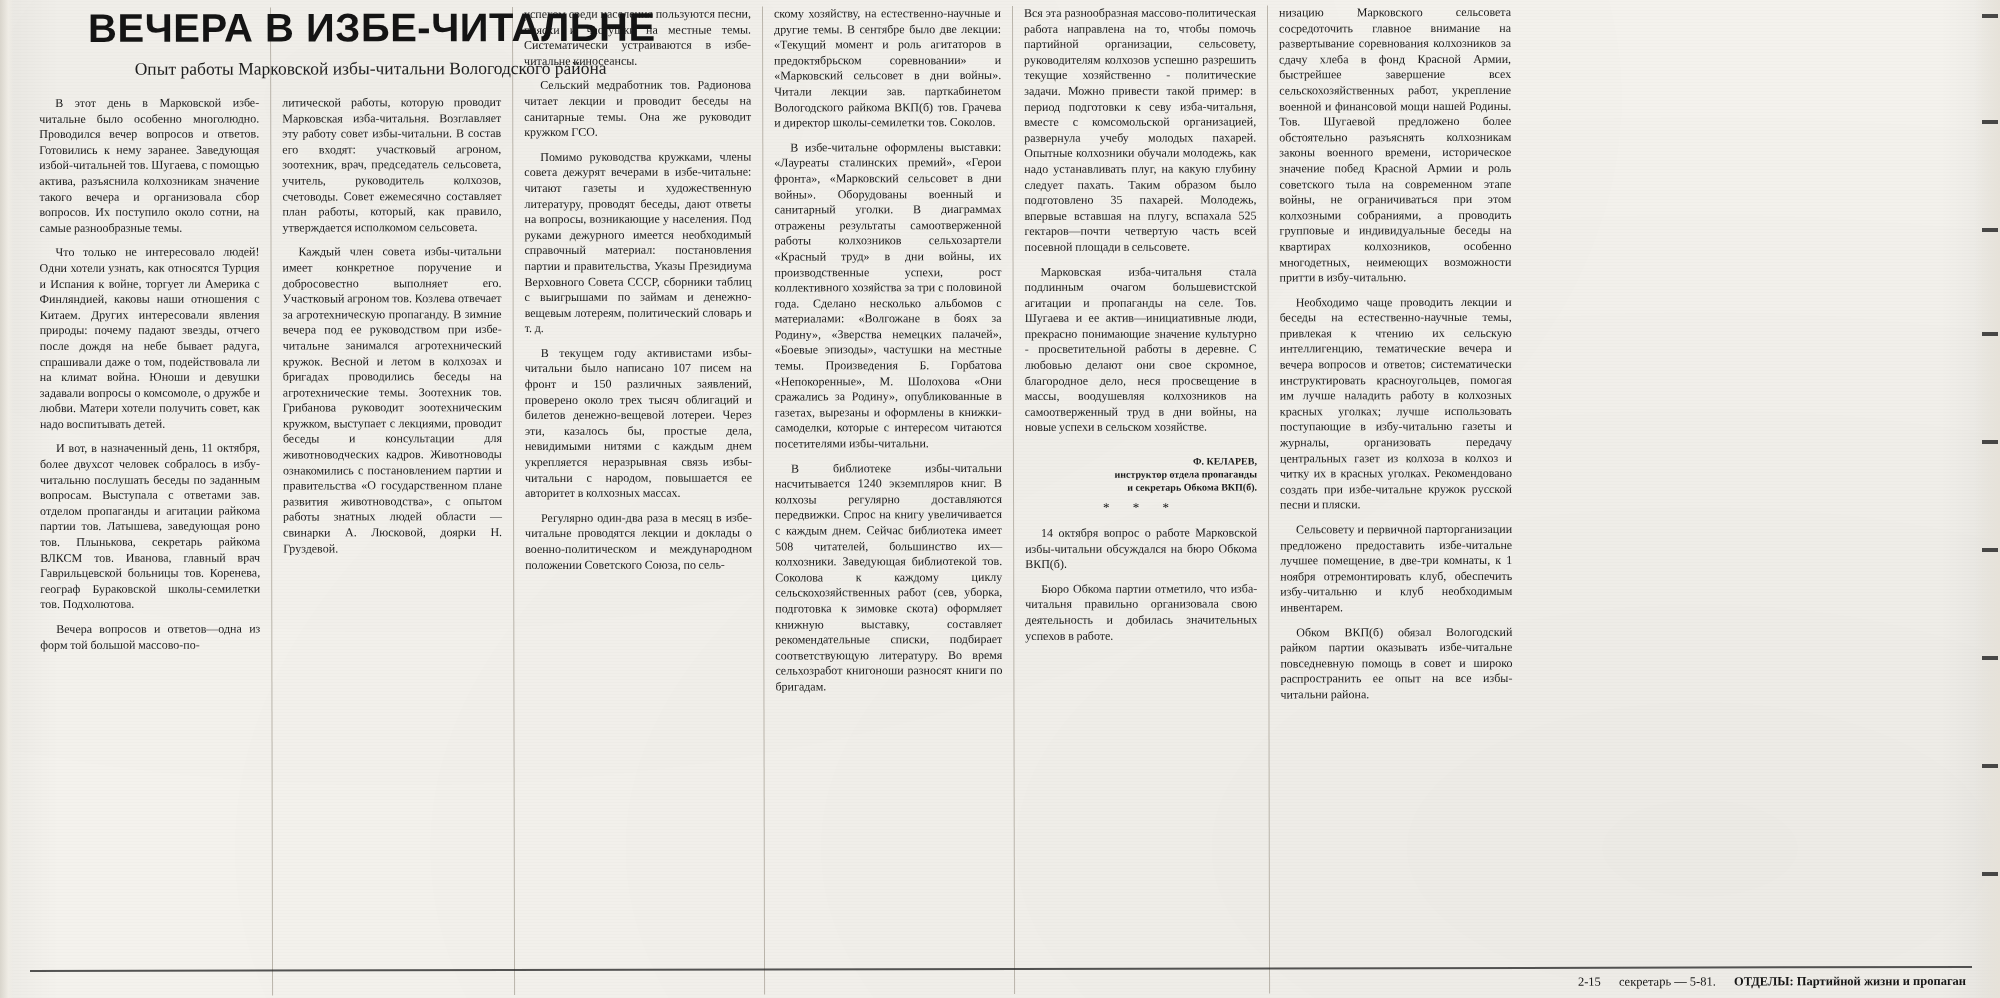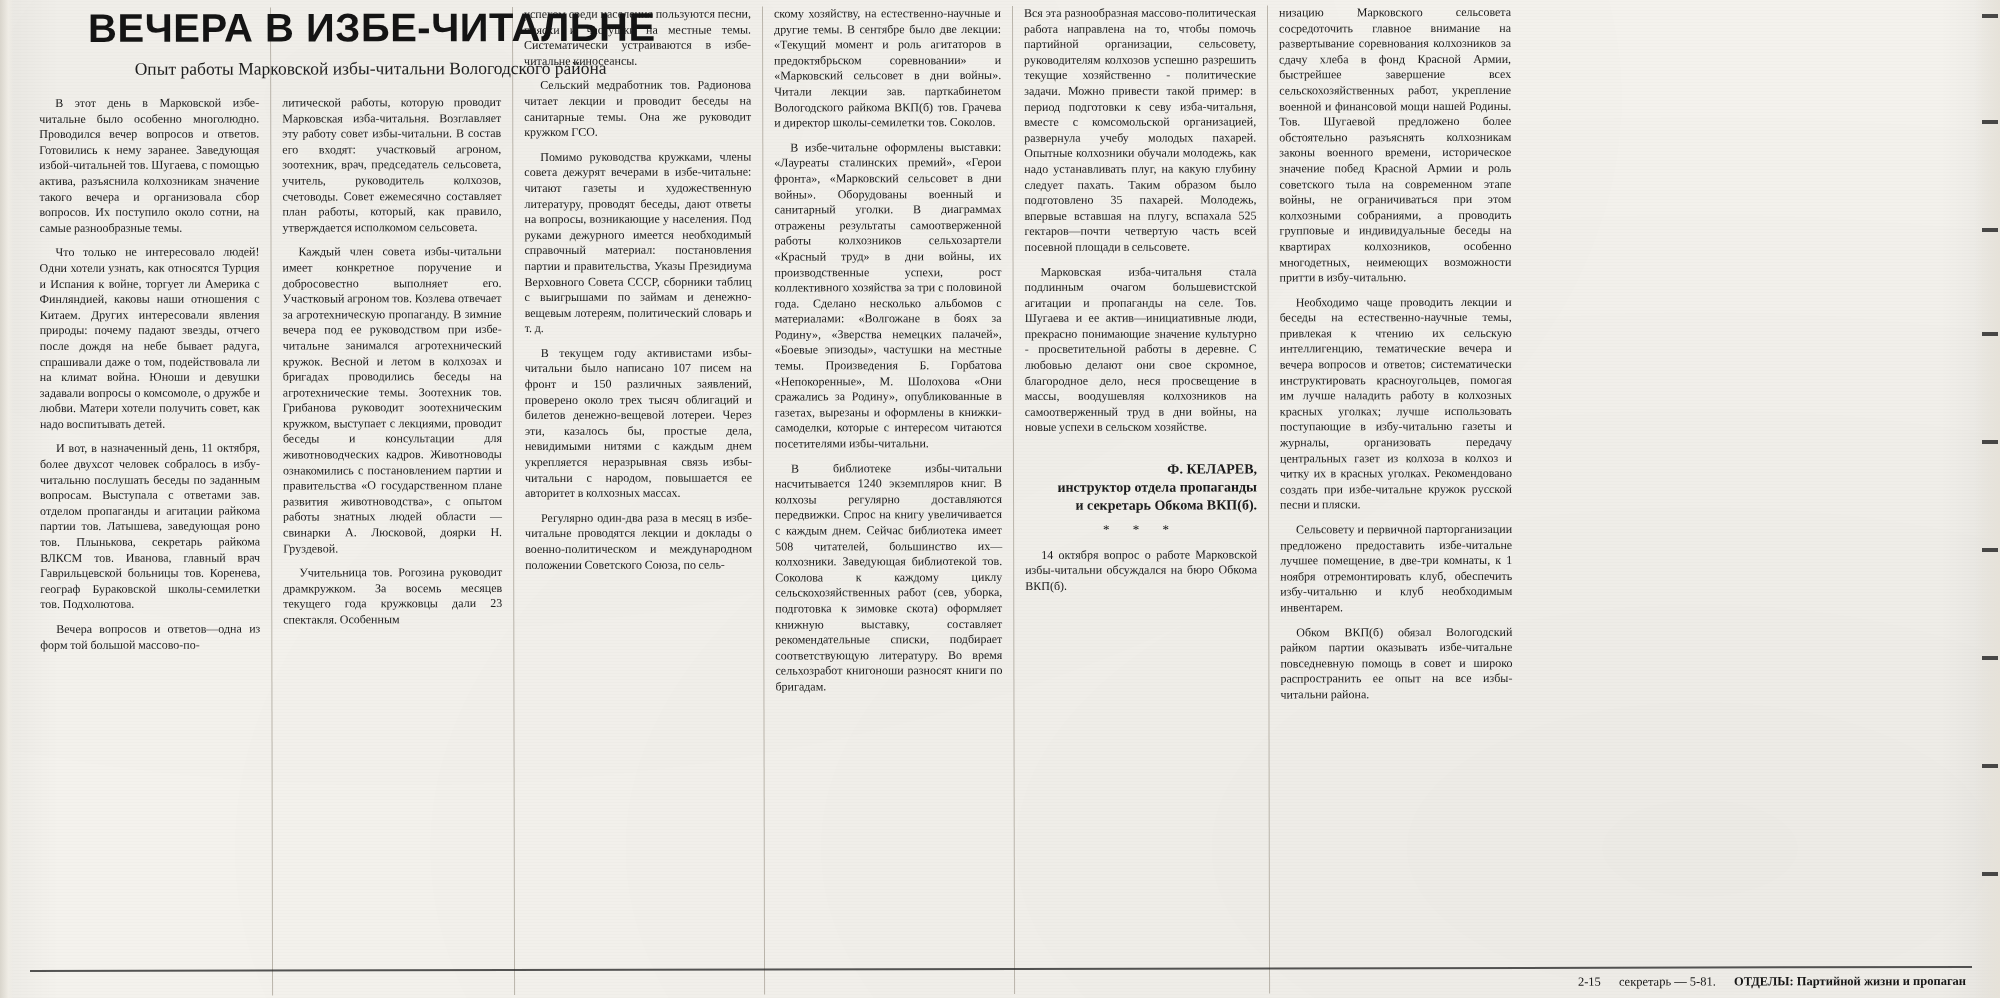--- a/index.html
+++ b/index.html
@@ -127,23 +127,23 @@
     text-indent: 16px;
     -webkit-hyphens: auto;
     hyphens: auto;
     word-spacing: -0.3px;
     color: #1a1a1a;
   }
   p.par.nofirst { text-indent: 0; }
 
   .sig {
     text-align: right;
-    font-size: 14px;
+    font-size: 10px;
     line-height: 1.3;
-    margin: 25px 0 2px 0;
+    margin: 19px 0 2px 0;
     font-weight: bold;
   }
   .sig .role {
     font-weight: bold;
   }
   .stars {
     text-align: center;
     letter-spacing: 10px;
     font-size: 13px;
     margin: 6px 0 10px 0;
@@ -210,21 +210,20 @@
           <p class="par">Что только не интересовало людей! Одни хотели узнать, как относятся Турция и Испания к войне, торгует ли Америка с Финляндией, каковы наши отношения с Китаем. Других интересовали явления природы: почему падают звезды, отчего после дождя на небе бывает радуга, спрашивали даже о том, подействовала ли на климат война. Юноши и девушки задавали вопросы о комсомоле, о дружбе и любви. Матери хотели получить совет, как надо воспитывать детей.</p>
           <p class="par">И вот, в назначенный день, 11 октября, более двухсот человек собралось в избу-читальню послушать беседы по заданным вопросам. Выступала с ответами зав. отделом пропаганды и агитации райкома партии тов. Латышева, заведующая роно тов. Плынькова, секретарь райкома ВЛКСМ тов. Иванова, главный врач Гаврильцевской больницы тов. Коренева, географ Бураковской школы-семилетки тов. Подхолютова.</p>
           <p class="par">Вечера вопросов и ответов—одна из форм той большой массово-по-</p>
         </div>
       </div>
 
       <div class="col c2">
         <div class="col-inner col2-offset">
           <p class="par nofirst">литической работы, которую проводит Марковская изба-читальня. Возглавляет эту работу совет избы-читальни. В состав его входят: участковый агроном, зоотехник, врач, председатель сельсовета, учитель, руководитель колхозов, счетоводы. Совет ежемесячно составляет план работы, который, как правило, утверждается исполкомом сельсовета.</p>
           <p class="par">Каждый член совета избы-читальни имеет конкретное поручение и добросовестно выполняет его. Участковый агроном тов. Козлева отвечает за агротехническую пропаганду. В зимние вечера под ее руководством при избе-читальне занимался агротехнический кружок. Весной и летом в колхозах и бригадах проводились беседы на агротехнические темы. Зоотехник тов. Грибанова руководит зоотехническим кружком, выступает с лекциями, проводит беседы и консультации для животноводческих кадров. Животноводы ознакомились с постановлением партии и правительства «О государственном плане развития животноводства», с опытом работы знатных людей области — свинарки А. Люсковой, доярки Н. Груздевой.</p>
-          <p class="par">Учительница тов. Рогозина руководит драмкружком. За восемь месяцев текущего года кружковцы дали 23 спектакля. Особенным</p>
         </div>
       </div>
 
       <div class="col c3">
         <div class="col-inner">
           <p class="par nofirst">успехом среди населения пользуются песни, пляски и частушки на местные темы. Систематически устраиваются в избе-читальне киносеансы.</p>
           <p class="par">Сельский медработник тов. Радионова читает лекции и проводит беседы на санитарные темы. Она же руководит кружком ГСО.</p>
           <p class="par">Помимо руководства кружками, члены совета дежурят вечерами в избе-читальне: читают газеты и художественную литературу, проводят беседы, дают ответы на вопросы, возникающие у населения. Под руками дежурного имеется необходимый справочный материал: постановления партии и правительства, Указы Президиума Верховного Совета СССР, сборники таблиц с выигрышами по займам и денежно-вещевым лотереям, политический словарь и т. д.</p>
           <p class="par">В текущем году активистами избы-читальни было написано 107 писем на фронт и 150 различных заявлений, проверено около трех тысяч облигаций и билетов денежно-вещевой лотереи. Через эти, казалось бы, простые дела, невидимыми нитями с каждым днем укрепляется неразрывная связь избы-читальни с народом, повышается ее авторитет в колхозных массах.</p>
           <p class="par">Регулярно один-два раза в месяц в избе-читальне проводятся лекции и доклады о военно-политическом и международном положении Советского Союза, по сель-</p>
@@ -243,20 +242,21 @@
         <div class="col-inner">
           <p class="par nofirst">Вся эта разнообразная массово-политическая работа направлена на то, чтобы помочь партийной организации, сельсовету, руководителям колхозов успешно разрешить текущие хозяйственно - политические задачи. Можно привести такой пример: в период подготовки к севу изба-читальня, вместе с комсомольской организацией, развернула учебу молодых пахарей. Опытные колхозники обучали молодежь, как надо устанавливать плуг, на какую глубину следует пахать. Таким образом было подготовлено 35 пахарей. Молодежь, впервые вставшая на плугу, вспахала 525 гектаров—почти четвертую часть всей посевной площади в сельсовете.</p>
           <p class="par">Марковская изба-читальня стала подлинным очагом большевистской агитации и пропаганды на селе. Тов. Шугаева и ее актив—инициативные люди, прекрасно понимающие значение культурно - просветительной работы в деревне. С любовью делают они свое скромное, благородное дело, неся просвещение в массы, воодушевляя колхозников на самоотверженный труд в дни войны, на новые успехи в сельском хозяйстве.</p>
           <div class="sig">
             <div>Ф. КЕЛАРЕВ,</div>
             <div class="role">инструктор отдела пропаганды</div>
             <div class="role">и секретарь Обкома ВКП(б).</div>
           </div>
           <div class="stars">* * *</div>
           <p class="par">14 октября вопрос о работе Марковской избы-читальни обсуждался на бюро Обкома ВКП(б).</p>
+          <p class="par">Бюро Обкома партии отметило, что изба-читальня правильно организовала свою деятельность и добилась значительных успехов в работе.</p>
         </div>
       </div>
 
       <div class="col c6">
         <div class="col-inner">
           <p class="par nofirst">низацию Марковского сельсовета сосредоточить главное внимание на развертывание соревнования колхозников за сдачу хлеба в фонд Красной Армии, быстрейшее завершение всех сельскохозяйственных работ, укрепление военной и финансовой мощи нашей Родины. Тов. Шугаевой предложено более обстоятельно разъяснять колхозникам законы военного времени, историческое значение побед Красной Армии и роль советского тыла на современном этапе войны, не ограничиваться при этом колхозными собраниями, а проводить групповые и индивидуальные беседы на квартирах колхозников, особенно многодетных, неимеющих возможности притти в избу-читальню.</p>
           <p class="par">Необходимо чаще проводить лекции и беседы на естественно-научные темы, привлекая к чтению их сельскую интеллигенцию, тематические вечера и вечера вопросов и ответов; систематически инструктировать красноугольцев, помогая им лучше наладить работу в колхозных красных уголках; лучше использовать поступающие в избу-читальню газеты и журналы, организовать передачу центральных газет из колхоза в колхоз и читку их в красных уголках. Рекомендовано создать при избе-читальне кружок русской песни и пляски.</p>
           <p class="par">Сельсовету и первичной парторганизации предложено предоставить избе-читальне лучшее помещение, в две-три комнаты, к 1 ноября отремонтировать клуб, обеспечить избу-читальню и клуб необходимым инвентарем.</p>
           <p class="par">Обком ВКП(б) обязал Вологодский райком партии оказывать избе-читальне повседневную помощь в совет и широко распространить ее опыт на все избы-читальни района.</p>
         </div>

